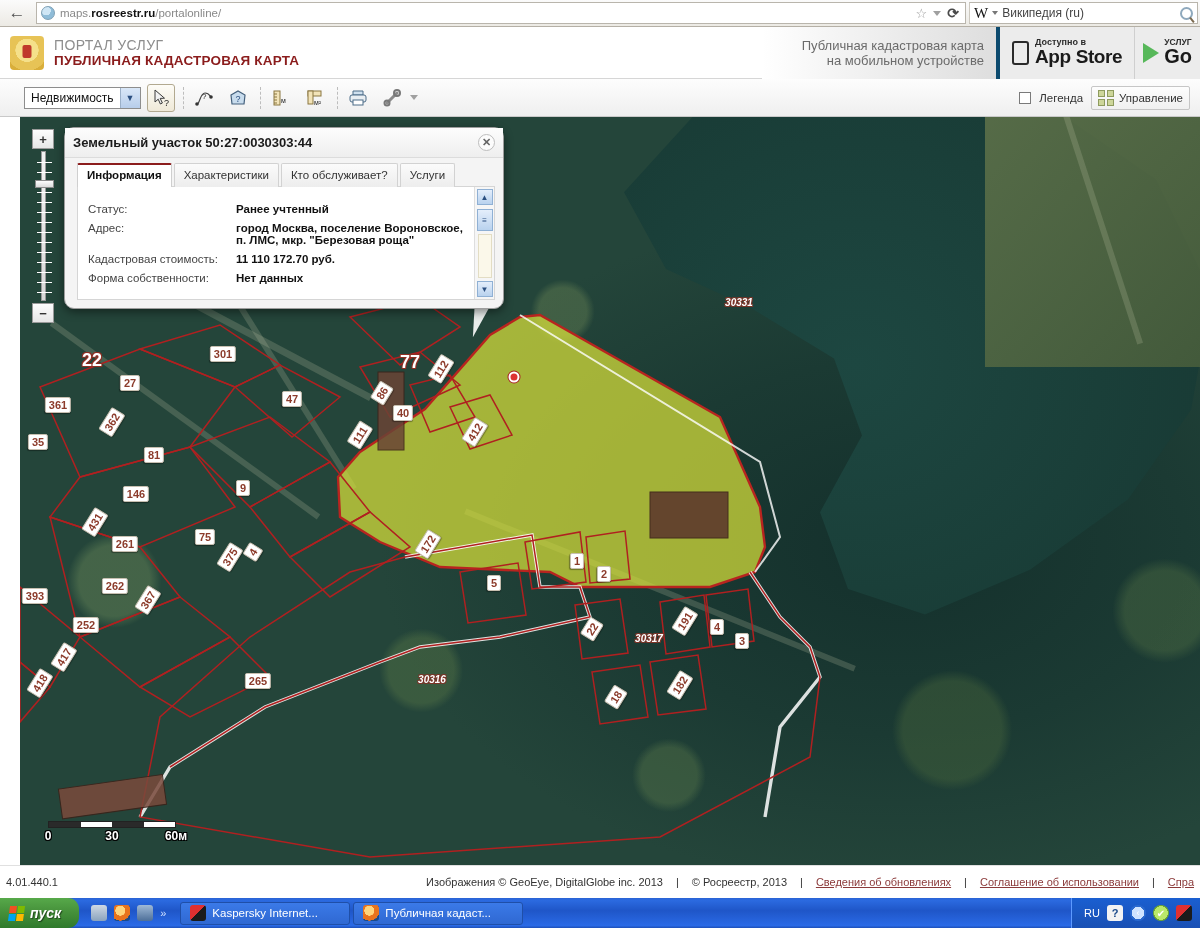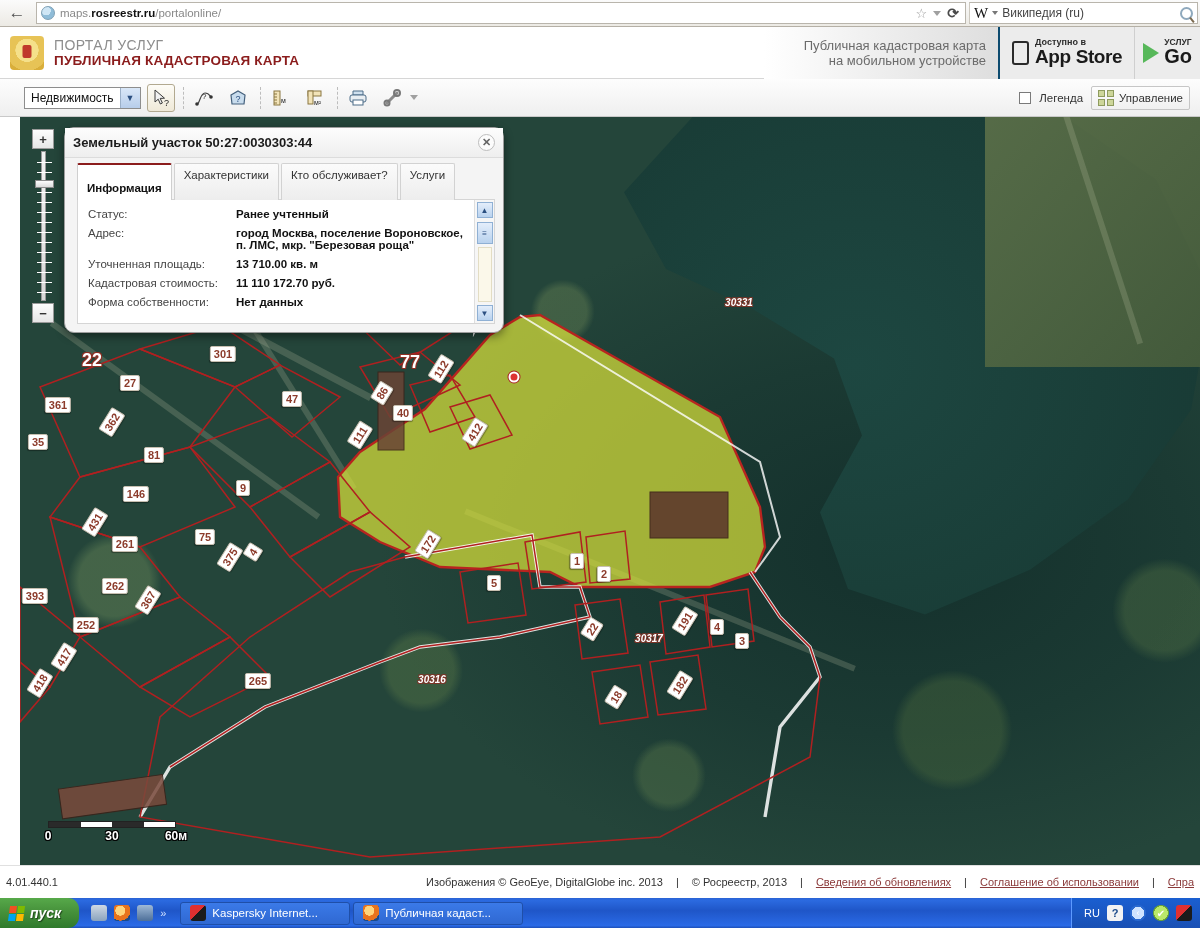--- a/index.html
+++ b/index.html
@@ -78,21 +78,21 @@
     margin-left: auto; display: flex; align-items: stretch; height: 52px;
   }
   .promo-text {
     display: flex; flex-direction: column; justify-content: center;
     text-align: right; font-size: 13px; color: #6b6b6b; padding-right: 12px;
     background: linear-gradient(90deg, rgba(255,255,255,1) 0%, #e9e9e9 65%, #dedede 100%);
     padding-left: 40px;
   }
   .store-badge {
     display: flex; align-items: center; gap: 6px; padding: 12px 12px;
-    border-left: 2px solid #0c4a6e; background: #ececec;
+    border-left: 4px solid #0c4a6e; background: #ececec;
   }
   .phone-glyph {
     width: 17px; height: 24px; border: 2px solid #2b2b2b; border-radius: 3px;
   }
   .badge-txt { line-height: 1.05; }
   .badge-small { font-size: 9px; font-weight: bold; color: #2b2b2b; }
   .badge-big { font-size: 19px; font-weight: bold; color: #1a1a1a; letter-spacing: -.4px; }
   .play-badge {
     display: flex; align-items: center; gap: 5px; padding: 0 8px;
     border-left: 1px solid #cfcfcf; background: #ececec; overflow: hidden;
@@ -263,27 +263,27 @@
   }
   .ip-tabs { display: flex; padding: 4px 8px 0 12px; gap: 2px; background: #f4f4f4; }
   .ip-tab {
     padding: 5px 9px 6px; font-size: 11.5px; color: #333;
     border: 1px solid #d2d2d2; border-bottom: none;
     background: linear-gradient(#fbfbfb,#ededed);
     border-radius: 2px 2px 0 0; position: relative; top: 1px;
   }
   .ip-tab.on {
     background: #fff; color: #111; font-weight: bold;
-    border-color: #cfcfcf; border-top: 2px solid #8b1c1c; padding-top: 17px;
+    border-color: #cfcfcf; border-top: 2px solid #8b1c1c; padding-top: 4px;
   }
   .ip-body {
     background: #fff; margin: 0 8px 8px 12px; border: 1px solid #d5d5d5;
     display: flex; min-height: 112px;
   }
-  .ip-rows { flex: 1; padding: 8px 4px 8px 10px; }
+  .ip-rows { flex: 1; padding: 16px 4px 8px 10px; }
   .ip-row { display: flex; margin-bottom: 7px; font-size: 11.5px; }
   .ip-k { width: 148px; color: #444; flex: none; }
   .ip-v { color: #111; font-weight: bold; }
   .ip-scroll {
     width: 20px; background: #f6f6f6; border-left: 1px solid #dedede;
     display: flex; flex-direction: column; align-items: center; padding: 2px 0;
   }
   .sc-btn {
     width: 16px; height: 16px; background: linear-gradient(#e4eefb,#b9d2ee);
     border: 1px solid #8fb0d4; display: flex; align-items: center; justify-content: center;
@@ -643,24 +643,20 @@
       <div class="ip-rows" id="ip-rows">
           <div class="ip-row">
             <span class="ip-k">Статус:</span>
             <span class="ip-v">Ранее учтенный</span>
           </div>
           <div class="ip-row">
             <span class="ip-k">Адрес:</span>
             <span class="ip-v">город Москва, поселение Вороновское, п. ЛМС, мкр. "Березовая роща"</span>
           </div>
           <div class="ip-row">
-            <span class="ip-k">Уточненная площадь:</span>
-            <span class="ip-v">13 710.00 кв. м</span>
-          </div>
-          <div class="ip-row">
             <span class="ip-k">Кадастровая стоимость:</span>
             <span class="ip-v">11 110 172.70 руб.</span>
           </div>
           <div class="ip-row">
             <span class="ip-k">Форма собственности:</span>
             <span class="ip-v">Нет данных</span>
           </div>
         </div>
       <div class="ip-scroll">
         <div class="sc-btn">▲</div>

